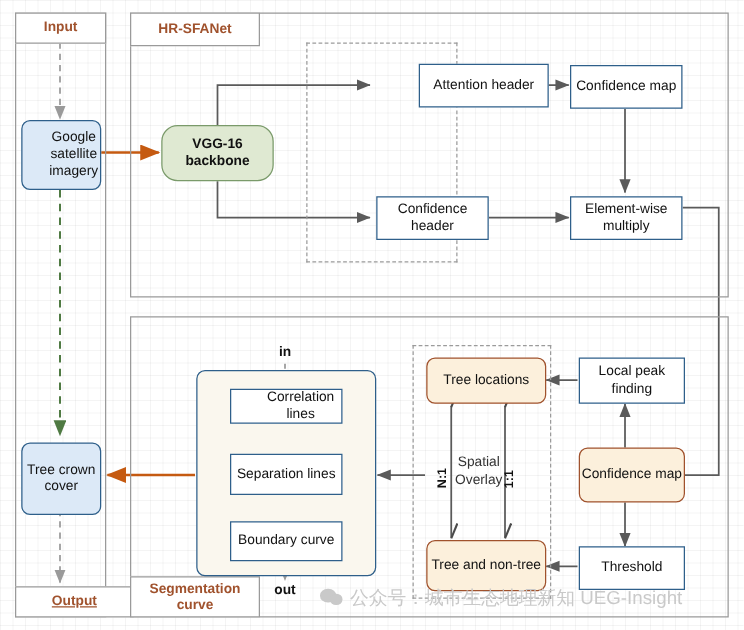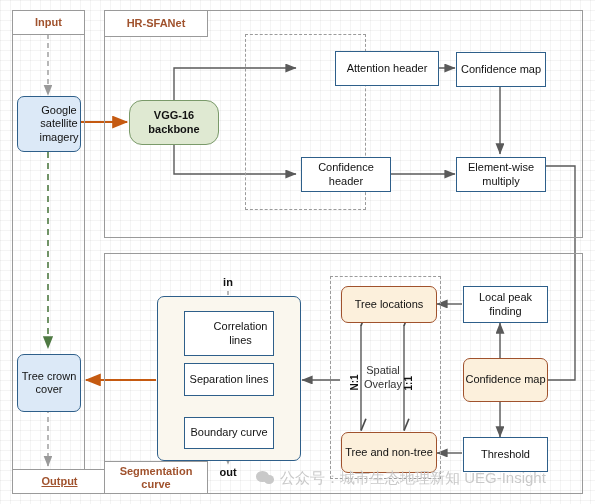--- a/index.html
+++ b/index.html
@@ -232,21 +232,21 @@
   <div class="node n-blue-sq" style="left:301px;top:157px;width:90px;height:35px;">Confidence header</div>
 
   <div class="node n-blue-sq" style="left:456px;top:52px;width:90px;height:35px;">Confidence map</div>
 
   <div class="node n-blue-sq" style="left:456px;top:157px;width:90px;height:35px;">Element-wise multiply</div>
 
   <div class="node n-blue-round" style="left:17px;top:354px;width:64px;height:58px;text-align:center;">Tree crown cover</div>
 
   <div class="node n-cream-round" style="left:157px;top:296px;width:144px;height:165px;"></div>
 
-  <div class="node n-blue-sq" style="left:184px;top:311px;width:90px;height:45px;padding-left:23px;">Correlation lines</div>
+  <div class="node n-blue-sq" style="left:184px;top:311px;width:90px;height:28px;padding-left:23px;">Correlation lines</div>
   <div class="node n-blue-sq" style="left:184px;top:363px;width:90px;height:33px;">Separation lines</div>
   <div class="node n-blue-sq" style="left:184px;top:417px;width:90px;height:32px;">Boundary curve</div>
 
   <div class="node n-tan-round" style="left:341px;top:286px;width:96px;height:37px;">Tree locations</div>
 
   <div class="node n-tan-round" style="left:341px;top:432px;width:96px;height:41px;">Tree and non-tree</div>
 
   <div class="node n-blue-sq" style="left:463px;top:286px;width:85px;height:37px;">Local peak finding</div>
 
   <div class="node n-tan-round" style="left:463px;top:358px;width:85px;height:44px;">Confidence map</div>

